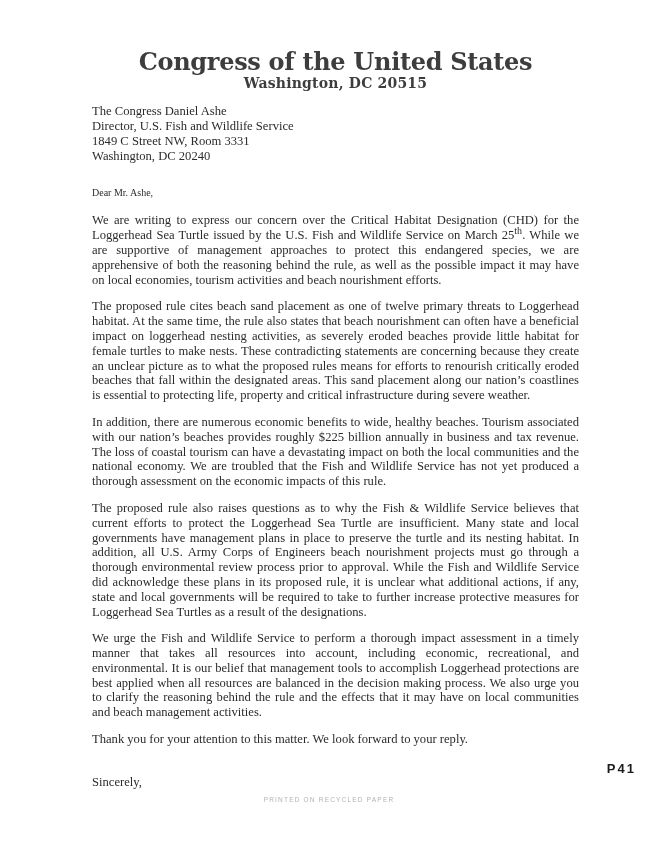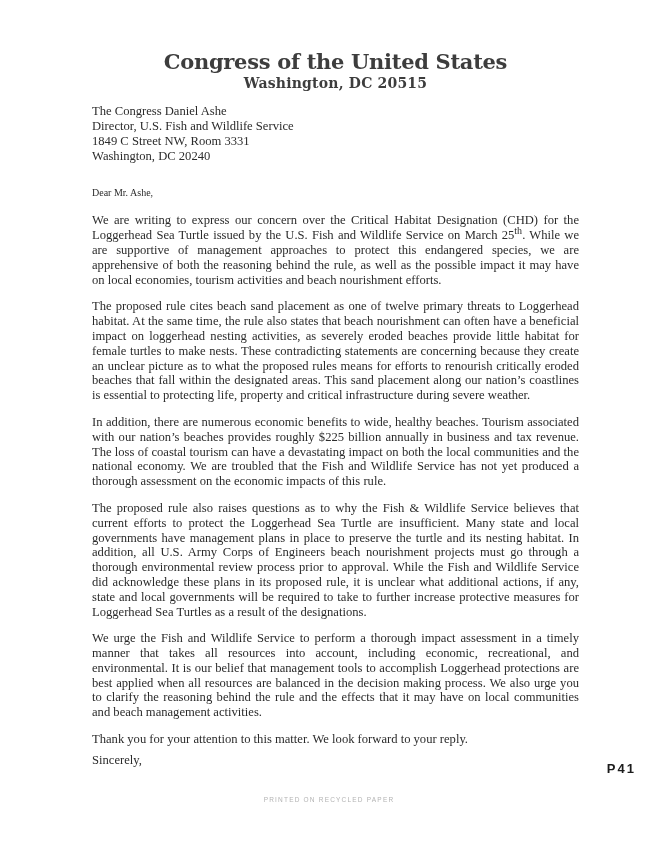--- a/index.html
+++ b/index.html
@@ -21,21 +21,21 @@
     left:92px;
     right:79px;
     top:50px;
   }
 
   
   .letterhead { text-align:center; color:#3d3d3d; margin-bottom:11px; }
   .lh-title {
     font-family:"DejaVu Serif", serif;
     font-weight:bold;
-    font-size:21px;
+    font-size:24px;
     letter-spacing:-0.3px;
     line-height:24px;
   }
   .lh-sub {
     font-family:"DejaVu Serif", serif;
     font-weight:bold;
     font-size:14px;
     line-height:19px;
     letter-spacing:0.2px;
   }
@@ -45,21 +45,21 @@
   .salutation { font-size:10px; line-height:15px; margin-bottom:13px; }
 
   .para {
     font-size:12.6px;
     line-height:14.8px;
     text-align:justify;
     margin-bottom:12px;
   }
   .para sup { font-size:10px; line-height:0; vertical-align:super; }
 
-  .thanks { font-size:12.6px; line-height:15px; margin-top:4px; margin-bottom:6px; }
+  .thanks { font-size:12.6px; line-height:15px; margin-top:4px; margin-bottom:28px; }
   .signoff { font-size:12.6px; line-height:15px; }
 
   .recycled {
     position:absolute;
     left:0; right:0;
     top:796px;
     text-align:center;
     font-family:"Liberation Sans", sans-serif;
     font-size:6.5px;
     letter-spacing:1.2px;

